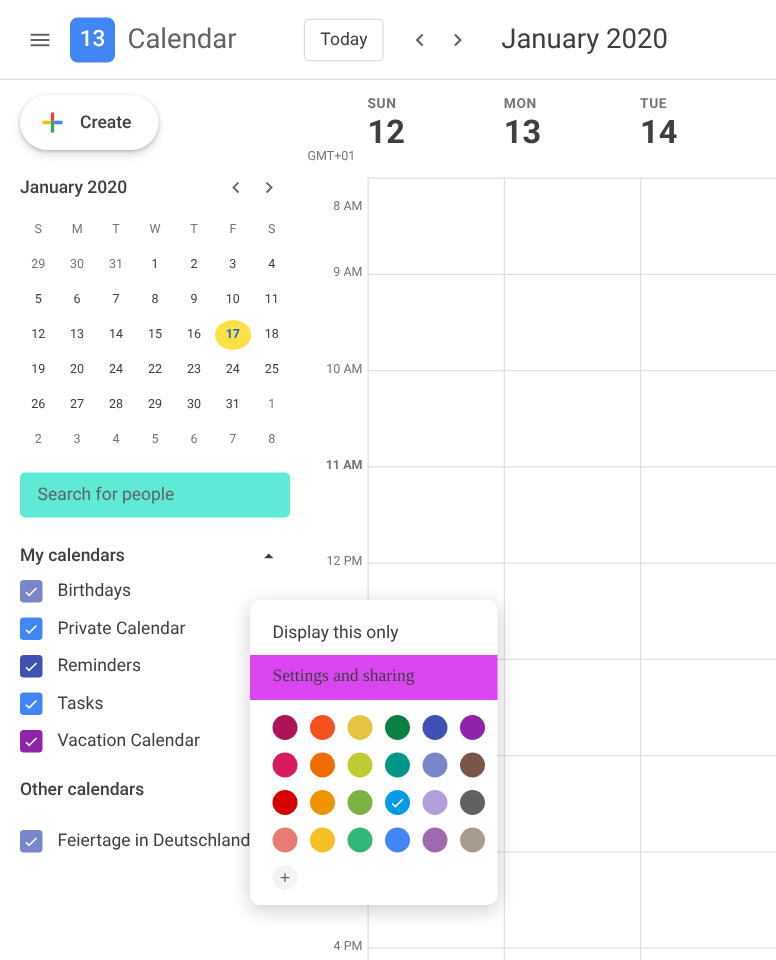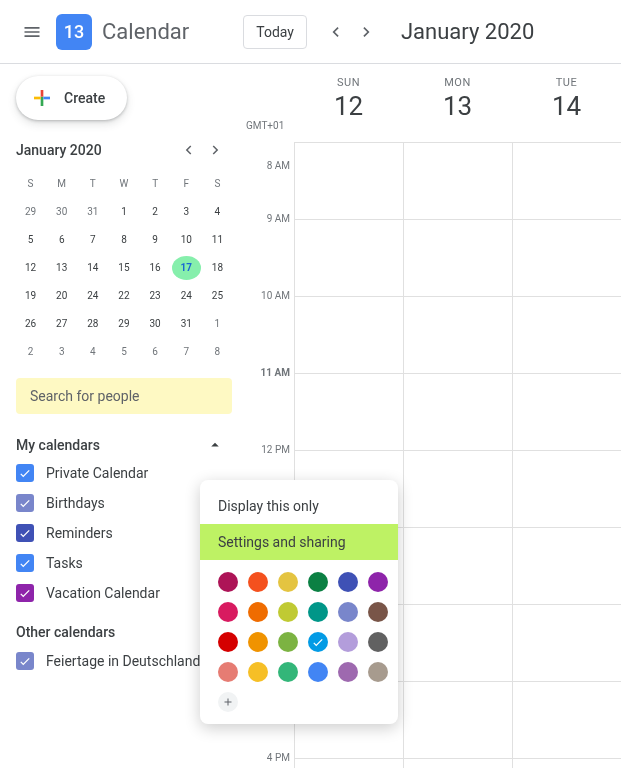--- a/index.html
+++ b/index.html
@@ -20,42 +20,42 @@
   .plus-icon svg { display:block;}
   .mini-head { display:flex; align-items:center; justify-content:space-between; margin-top:18px; padding-right:4px;}
   .mini-title { font-size:14px; color:#3c4043; font-weight:500;}
   .mini-nav { display:flex; gap:4px;}
   .mini-nav .nav-arrow{width:24px;height:24px;}
   .mini-grid { display:grid; grid-template-columns:repeat(7,1fr); gap:4px 2px; margin-top:10px; }
   .mini-dow, .mini-day { font-size:10px; text-align:center; line-height:24px; height:24px; border-radius:50%; cursor:pointer;}
   .mini-dow { color:#70757a; cursor:default;}
   .mini-day { color:#3c4043; }
   .mini-day.other { color:#70757a; }
-  .mini-day.selected { background:#86efac; color:#1967d2;font-weight:bold;}
-  .search-box { margin-top:14px; background:#fef9c3; border-radius:4px; height:36px; display:flex; align-items:center; padding:0 14px; font-size:14px; color:#5f6368;}
+  .mini-day.selected { background:#fde047; color:#1967d2;font-weight:bold;}
+  .search-box { margin-top:14px; background:#5eead4; border-radius:4px; height:36px; display:flex; align-items:center; padding:0 14px; font-size:14px; color:#5f6368;}
   .section-head { display:flex; align-items:center; justify-content:space-between; margin-top:22px; font-size:14px; color:#3c4043; font-weight:500; cursor:pointer; padding-right:8px;}
   .cal-list { margin-top:10px; display:flex; flex-direction:column; gap:12px;}
   .cal-item { display:flex; align-items:center; gap:12px; font-size:14px; color:#3c4043; cursor:pointer;}
   .cb { width:18px; height:18px; border-radius:3px; display:flex; align-items:center; justify-content:center; flex-shrink:0;}
   .cb svg{display:block;}
   .grid-area { flex:1; position:relative; overflow:hidden;}
   .day-header { display:flex; padding-left:54px; }
-  .dh-col { flex:1; text-align:center; padding-top:12px;}
+  .dh-col { flex:1; padding-top:12px;font-weight:bold;}
   .dh-dow { font-size:11px; color:#70757a; letter-spacing:.5px;}
   .dh-num { font-size:26px; color:#3c4043; margin-top:2px;}
   .tz-label { position:absolute; left:6px; top:56px; font-size:10px; color:#70757a;}
   .hours { position:absolute; top:78px; left:0; right:0;}
   .hour-row { height:77px; border-top:1px solid #e0e0e0; margin-left:54px; display:flex;}
   .hour-row::before{content:""; position:absolute;}
   .hour-label { position:absolute; left:10px; transform:translateY(-6px); font-size:10px; color:#70757a; width:40px; text-align:right;}
   .vlines { position:absolute; top:78px; bottom:0; left:54px; right:0; display:flex; pointer-events:none;}
   .vline{ flex:1; border-left:1px solid #e0e0e0;}
   .popover { position:absolute; left:200px; top:480px; width:198px; background:#fff; border-radius:8px; box-shadow:0 4px 16px rgba(0,0,0,.2); padding:8px 0 12px; z-index:50;}
   .pop-item { padding:10px 18px; font-size:14px; color:#3c4043; cursor:pointer;}
-  .pop-item.hover { background:#bef264;}
+  .pop-item.hover { background:#d946ef;font-family:Liberation Serif, serif;}
   .color-grid { display:grid; grid-template-columns:repeat(6,20px); gap:10px; padding:12px 18px 4px;}
   .swatch{ width:20px; height:20px; border-radius:50%; cursor:pointer; position:relative;}
   .swatch.sel::after{content:""; position:absolute; inset:0; display:flex; align-items:center; justify-content:center;}
   .swatch.sel svg{position:absolute; top:3px; left:3px;}
   .add-color{ width:20px;height:20px;border-radius:50%; background:#f1f3f4; display:flex; align-items:center; justify-content:center; margin:6px 0 0 18px; cursor:pointer; font-size:14px; color:#5f6368;}
 </style>
 </head>
 <body>
 
 <div class="header">
@@ -171,34 +171,34 @@
     </div>
 
     <div class="section-head">
       <span>My calendars</span>
       <svg width="18" height="18" viewBox="0 0 24 24">
           <path fill="#3c4043" d="M7 14l5-5 5 5z"></path>
         </svg>
     </div>
     <div class="cal-list" id="my-cals">
         <div class="cal-item">
+          <div class="cb" style="background: rgb(121, 134, 203);">
+            <svg width="14" height="14" viewBox="0 0 24 24">
+              <path fill="#fff" d="M9 16.2l-3.5-3.5L4 14.2 9 19.2 20 8.2l-1.5-1.5z"></path>
+            </svg>
+          </div>
+          <span>Birthdays</span>
+        </div>
+        <div class="cal-item">
           <div class="cb" style="background: rgb(66, 133, 244);">
             <svg width="14" height="14" viewBox="0 0 24 24">
               <path fill="#fff" d="M9 16.2l-3.5-3.5L4 14.2 9 19.2 20 8.2l-1.5-1.5z"></path>
             </svg>
           </div>
           <span>Private Calendar</span>
-        </div>
-        <div class="cal-item">
-          <div class="cb" style="background: rgb(121, 134, 203);">
-            <svg width="14" height="14" viewBox="0 0 24 24">
-              <path fill="#fff" d="M9 16.2l-3.5-3.5L4 14.2 9 19.2 20 8.2l-1.5-1.5z"></path>
-            </svg>
-          </div>
-          <span>Birthdays</span>
         </div>
         <div class="cal-item">
           <div class="cb" style="background: rgb(63, 81, 181);">
             <svg width="14" height="14" viewBox="0 0 24 24">
               <path fill="#fff" d="M9 16.2l-3.5-3.5L4 14.2 9 19.2 20 8.2l-1.5-1.5z"></path>
             </svg>
           </div>
           <span>Reminders</span>
         </div>
         <div class="cal-item">
@@ -218,21 +218,21 @@
           <span>Vacation Calendar</span>
         </div>
       </div>
 
     <div class="section-head" style="margin-top:20px;">
       <span>Other calendars</span>
       <svg width="20" height="20" viewBox="0 0 24 24">
           <path fill="#3c4043" d="M11 5h2v14h-2zM5 11h14v2H5z"></path>
         </svg>
     </div>
-    <div class="cal-list" id="other-cals" style="margin-top:10px;text-align:center;">
+    <div class="cal-list" id="other-cals" style="margin-top:22px;text-align:center;">
         <div class="cal-item">
           <div class="cb" style="background: rgb(121, 134, 203);">
             <svg width="14" height="14" viewBox="0 0 24 24">
               <path fill="#fff" d="M9 16.2l-3.5-3.5L4 14.2 9 19.2 20 8.2l-1.5-1.5z"></path>
             </svg>
           </div>
           <span>Feiertage in Deutschland</span>
         </div>
       </div>
   </div>

